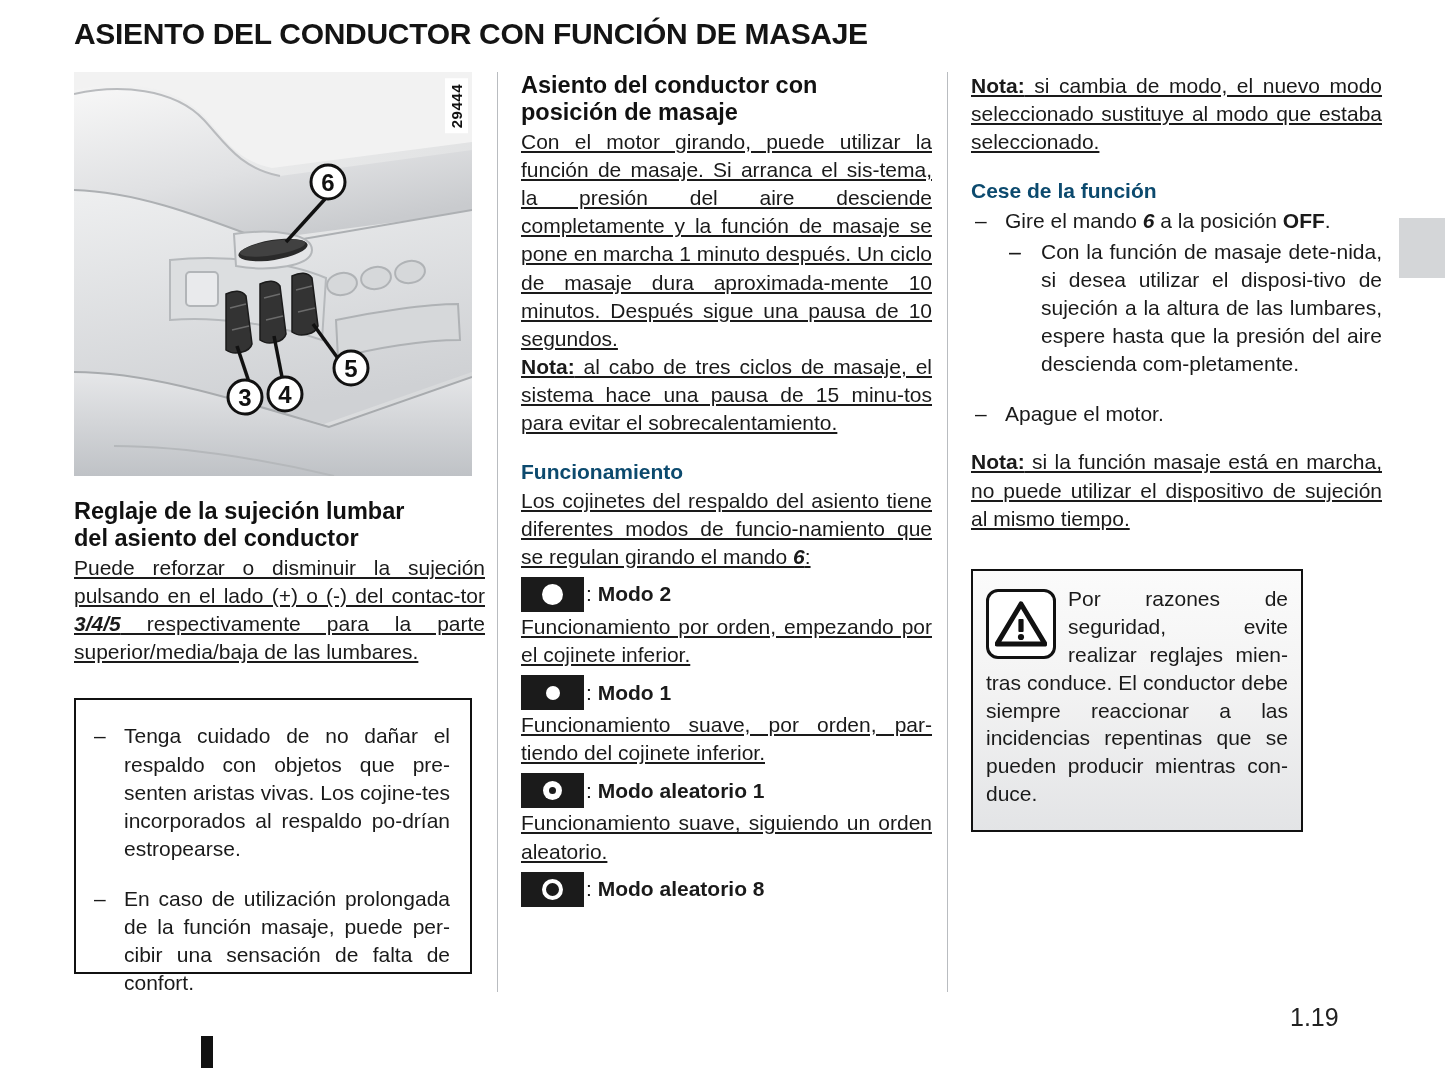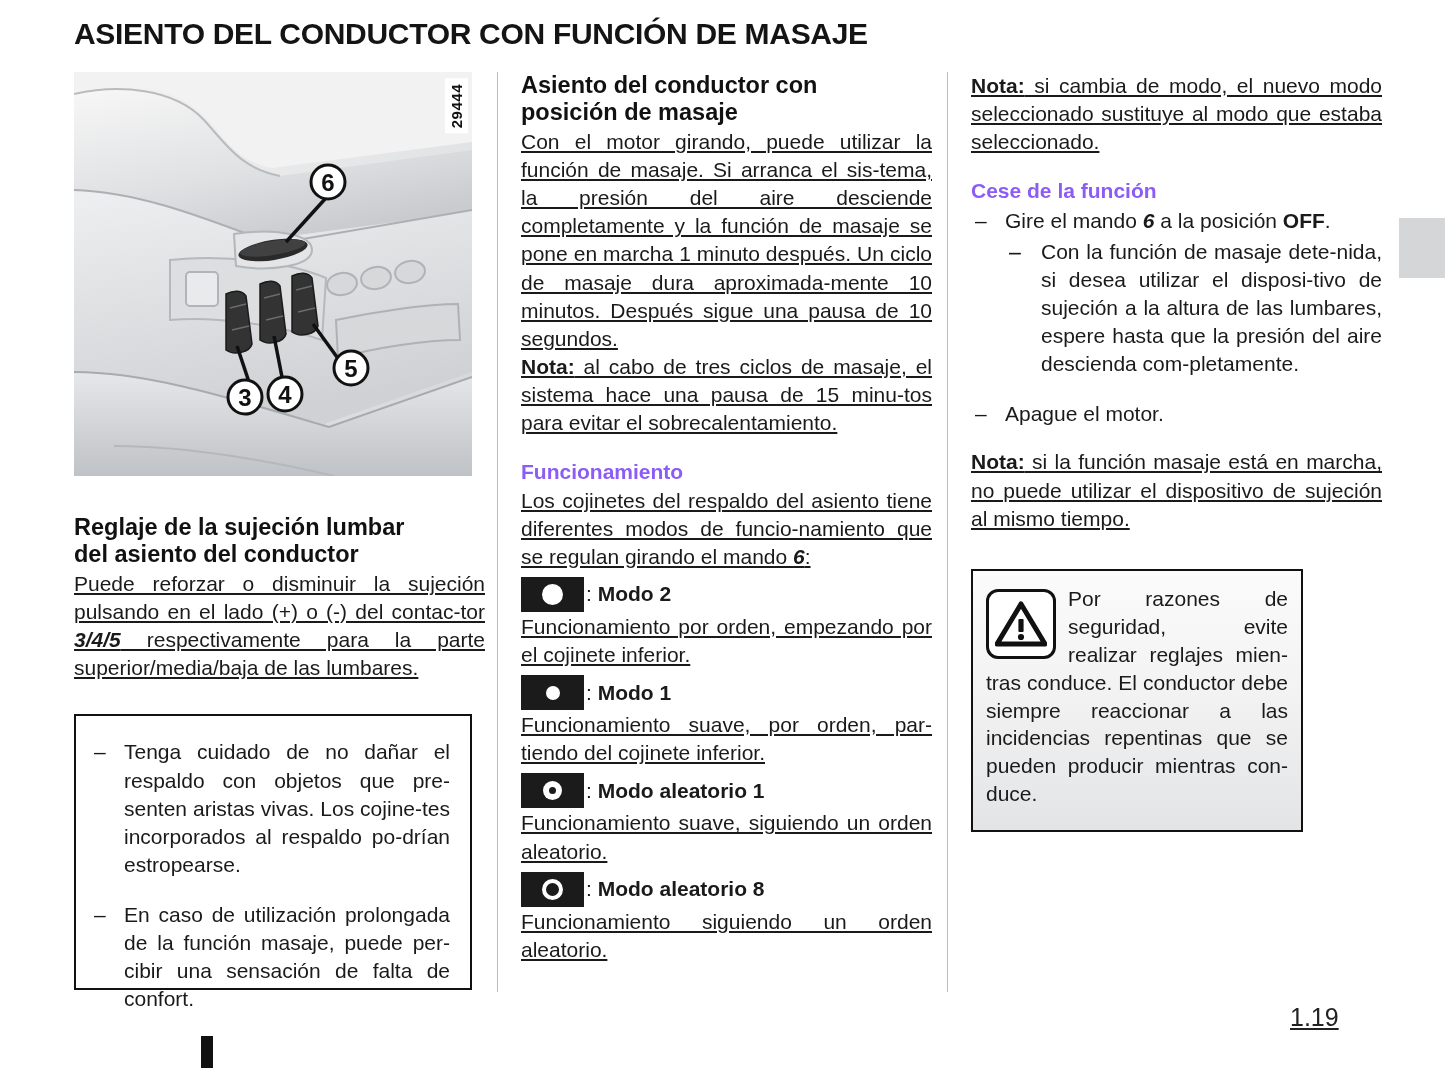--- a/index.html
+++ b/index.html
@@ -49,21 +49,20 @@
     background: #111111;
   }
 
   
   #page-number {
     position: absolute;
     left: 1290px;
     top: 1003px;
     font-size: 25px;
     color: #222;
-    text-decoration: underline;
   }
 
   
   .col {
     position: absolute;
     top: 72px;
     width: 411px;
   }
   #col-left   { left: 74px;  }
   #col-mid    { left: 521px; }
@@ -86,21 +85,21 @@
     font-weight: bold;
     line-height: 1.17;
     margin: 0 0 1px 0;
     color: #111;
   }
   h3.sub {
     font-size: 21px;
     font-weight: bold;
     line-height: 1.2;
     margin: 22px 0 2px 0;
-    color: #8b5cf6;
+    color: #0c4a6e;
   }
   p.body {
     font-size: 21px;
     line-height: 1.34;
     margin: 0;
     text-align: justify;
     text-justify: inter-word;
     color: #1a1a1a;
     hyphens: manual;
     text-decoration: underline;
@@ -335,21 +334,21 @@
         <text x="211" y="331" text-anchor="middle" font-family="Liberation Sans, sans-serif" font-size="24" font-weight="bold" fill="#111">4</text>
       </g>
       <g>
         <circle cx="277" cy="296" r="17" fill="#fff" stroke="#111" stroke-width="3"></circle>
         <text x="277" y="305" text-anchor="middle" font-family="Liberation Sans, sans-serif" font-size="24" font-weight="bold" fill="#111">5</text>
       </g>
     </svg>
     <div id="photo-id">29444</div>
   </div>
 
-  <h2 class="sec" style="margin-top:38px;">
+  <h2 class="sec" style="margin-top:22px;">
     <span>Reglaje de la sujeción lumbar</span><br>
     <span>del asiento del conductor</span>
   </h2>
 
   <p class="body"><span>Puede reforzar o disminuir la sujeción pulsando en el lado (+) o (-) del contac-tor </span><i class="num">3/4/5</i><span> respectivamente para la parte superior/media/baja de las lumbares.</span></p>
 
   <div class="boxed" id="left-box">
     <ul class="dash">
       <li><span class="dash-mark">–</span><span>Tenga cuidado de no dañar el respaldo con objetos que pre-senten aristas vivas. Los cojine-tes incorporados al respaldo po-drían estropearse.</span></li>
       <li style="margin-top:22px;"><span class="dash-mark">–</span><span>En caso de utilización prolongada de la función masaje, puede per-cibir una sensación de falta de confort.</span></li>
@@ -397,21 +396,20 @@
     <span class="mode-label"><span class="colon">: </span><span>Modo aleatorio 1</span></span>
   </div>
   <p class="body">Funcionamiento suave, siguiendo un orden aleatorio.</p>
 
   <div class="mode-row">
     <span class="mode-chip">
         <span class="ring-hollow"></span>
       </span>
     <span class="mode-label"><span class="colon">: </span><span>Modo aleatorio 8</span></span>
   </div>
-  <p class="body">Funcionamiento siguiendo un orden aleatorio.</p>
 </div>
 
 <div class="col" id="col-right">
 
   <p class="body"><b>Nota:</b><span> si cambia de modo, el nuevo modo seleccionado sustituye al modo que estaba seleccionado.</span></p>
 
   <h3 class="sub">Cese de la función</h3>
 
   <ul class="dash">
     <li>

